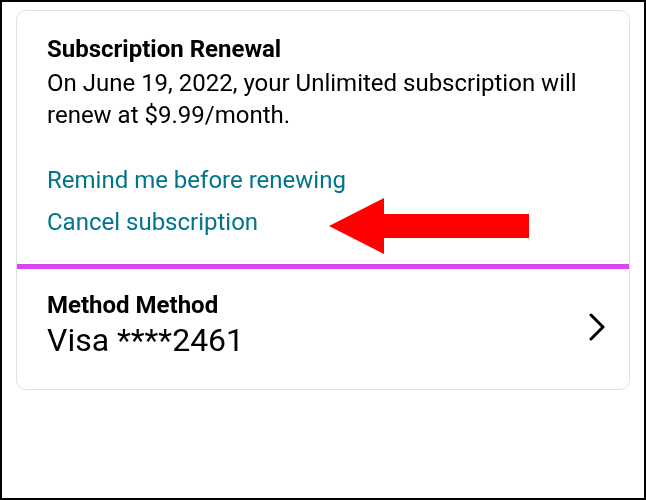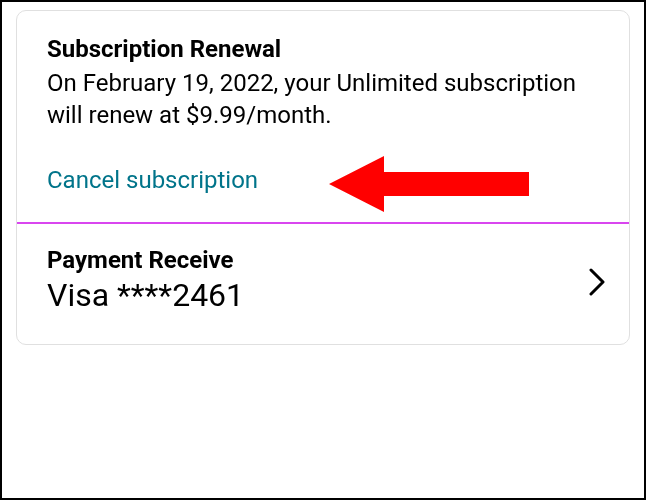--- a/index.html
+++ b/index.html
@@ -18,21 +18,21 @@
     .card {
       margin: 8px 14px;
       border: 1px solid #e0e0e0;
       border-radius: 10px;
       overflow: hidden;
     }
     .section {
       padding: 24px 30px 28px 30px;
     }
     .section-renewal {
-      border-bottom: 2px solid #d946ef;
+      border-bottom: 5px solid #d946ef;
     }
     .heading {
       font-size: 24px;
       font-weight: 700;
       color: #000;
       margin-bottom: 4px;
     }
     .body-text {
       font-size: 24px;
       color: #000;
@@ -81,37 +81,38 @@
       pointer-events: none;
     }
   </style>
 </head>
 <body>
 
 <div class="card">
 
   <div class="section section-renewal">
     <div class="heading">Subscription Renewal</div>
-    <div class="body-text">On February 19, 2022, your Unlimited subscription will renew at $9.99/month.</div>
+    <div class="body-text">On June 19, 2022, your Unlimited subscription will renew at $9.99/month.</div>
 
     <div class="reminder-block">
+      <span class="link">Remind me before renewing</span>
     </div>
 
     <div class="cancel-block">
       <span class="link">Cancel subscription</span>
       <span class="arrow-annotation">
         <svg width="200" height="64" viewBox="0 0 200 64">
           <path d="M 0 32 L 55 4 L 55 20 L 200 20 L 200 44 L 55 44 L 55 60 Z" fill="#ff0000"></path>
         </svg>
       </span>
     </div>
   </div>
 
   <div class="payment-section">
-    <div class="payment-heading">Payment Receive</div>
+    <div class="payment-heading">Method Method</div>
     <div class="payment-value">Visa  ****2461</div>
     <span class="chevron">
       <svg width="16" height="28" viewBox="0 0 16 28">
         <path d="M 2 2 L 14 14 L 2 26" stroke="#000" stroke-width="3" fill="none" stroke-linecap="round" stroke-linejoin="round"></path>
       </svg>
     </span>
   </div>
 
 </div>
 

